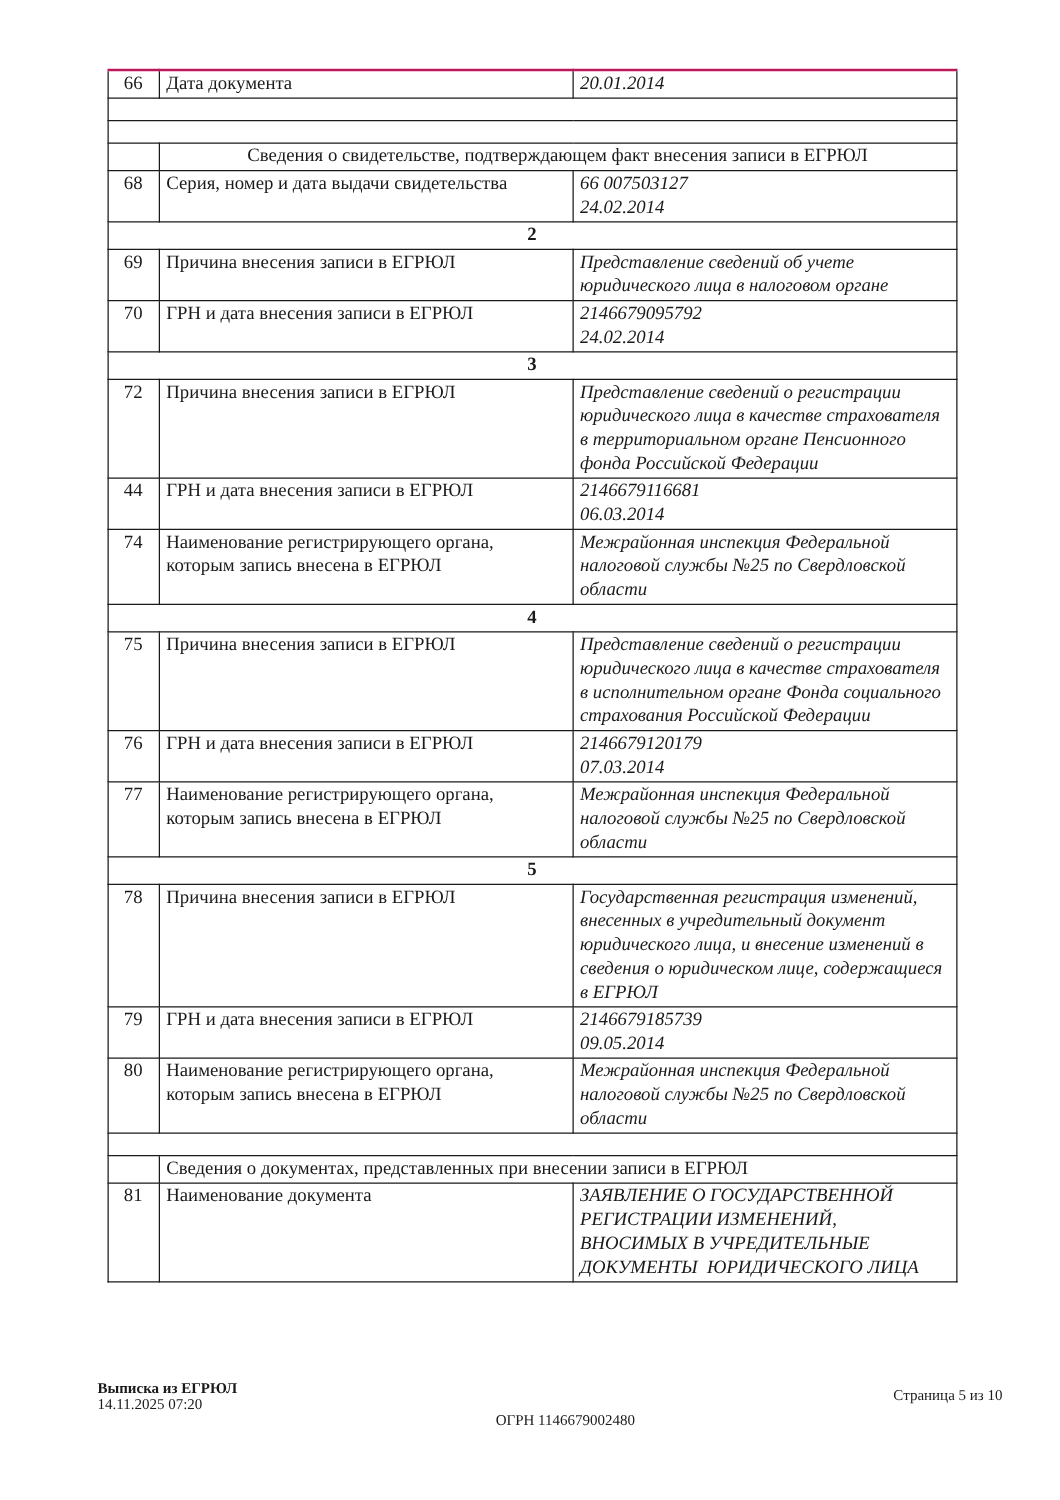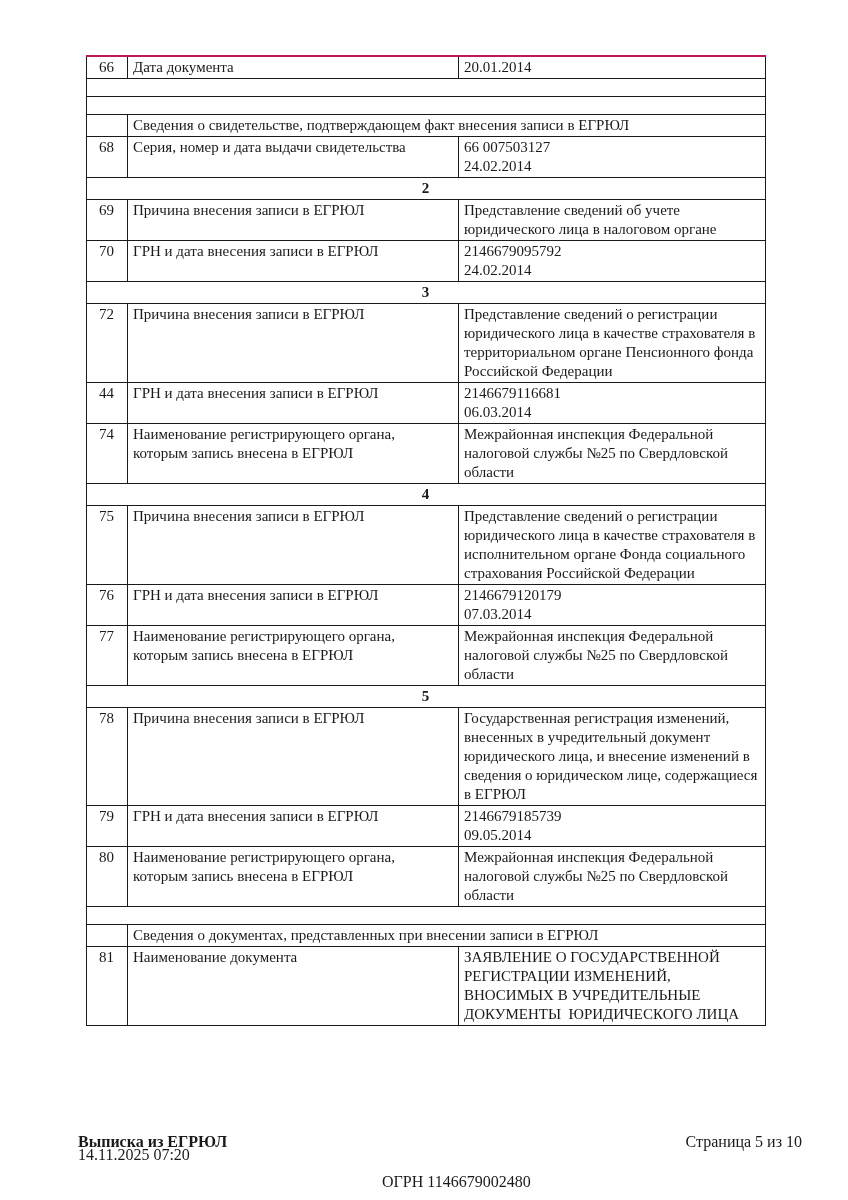--- a/index.html
+++ b/index.html
@@ -29,39 +29,39 @@
     padding: 1px 6px 1px 5px;
     overflow: hidden;
   }
   .c-num {
     text-align: center;
     padding-left: 0;
     padding-right: 0;
   }
   .c-label { white-space: normal; }
   .c-value { padding-right: 2px; }
-  .vline { white-space: pre-wrap; }
+  .vline { white-space: pre-wrap; font-style: italic; }
   .c-spacer { height: 15px; padding: 0; }
   .c-section {
     text-align: center;
     font-weight: bold;
     padding-top: 1px;
     padding-bottom: 1px;
   }
-  .c-gh.center { text-align: left; }
+  .c-gh.center { text-align: center; }
   .c-gh.left { text-align: left; }
   .page-footer {
     position: absolute;
     left: 78px;
     right: 46px;
-    top: 1135px;
+    top: 1090px;
     display: flex;
     justify-content: space-between;
-    align-items: flex-start;
-    font-size: 16px;
+    align-items: center;
+    font-size: 12px;
     line-height: 13px;
   }
   .footer-left { text-align: left; }
   .footer-title { font-weight: bold; }
   .footer-center { text-align: center; margin-top: 40px; }
   .footer-right { text-align: right; }
 </style>
 </head>
 <body>
 

